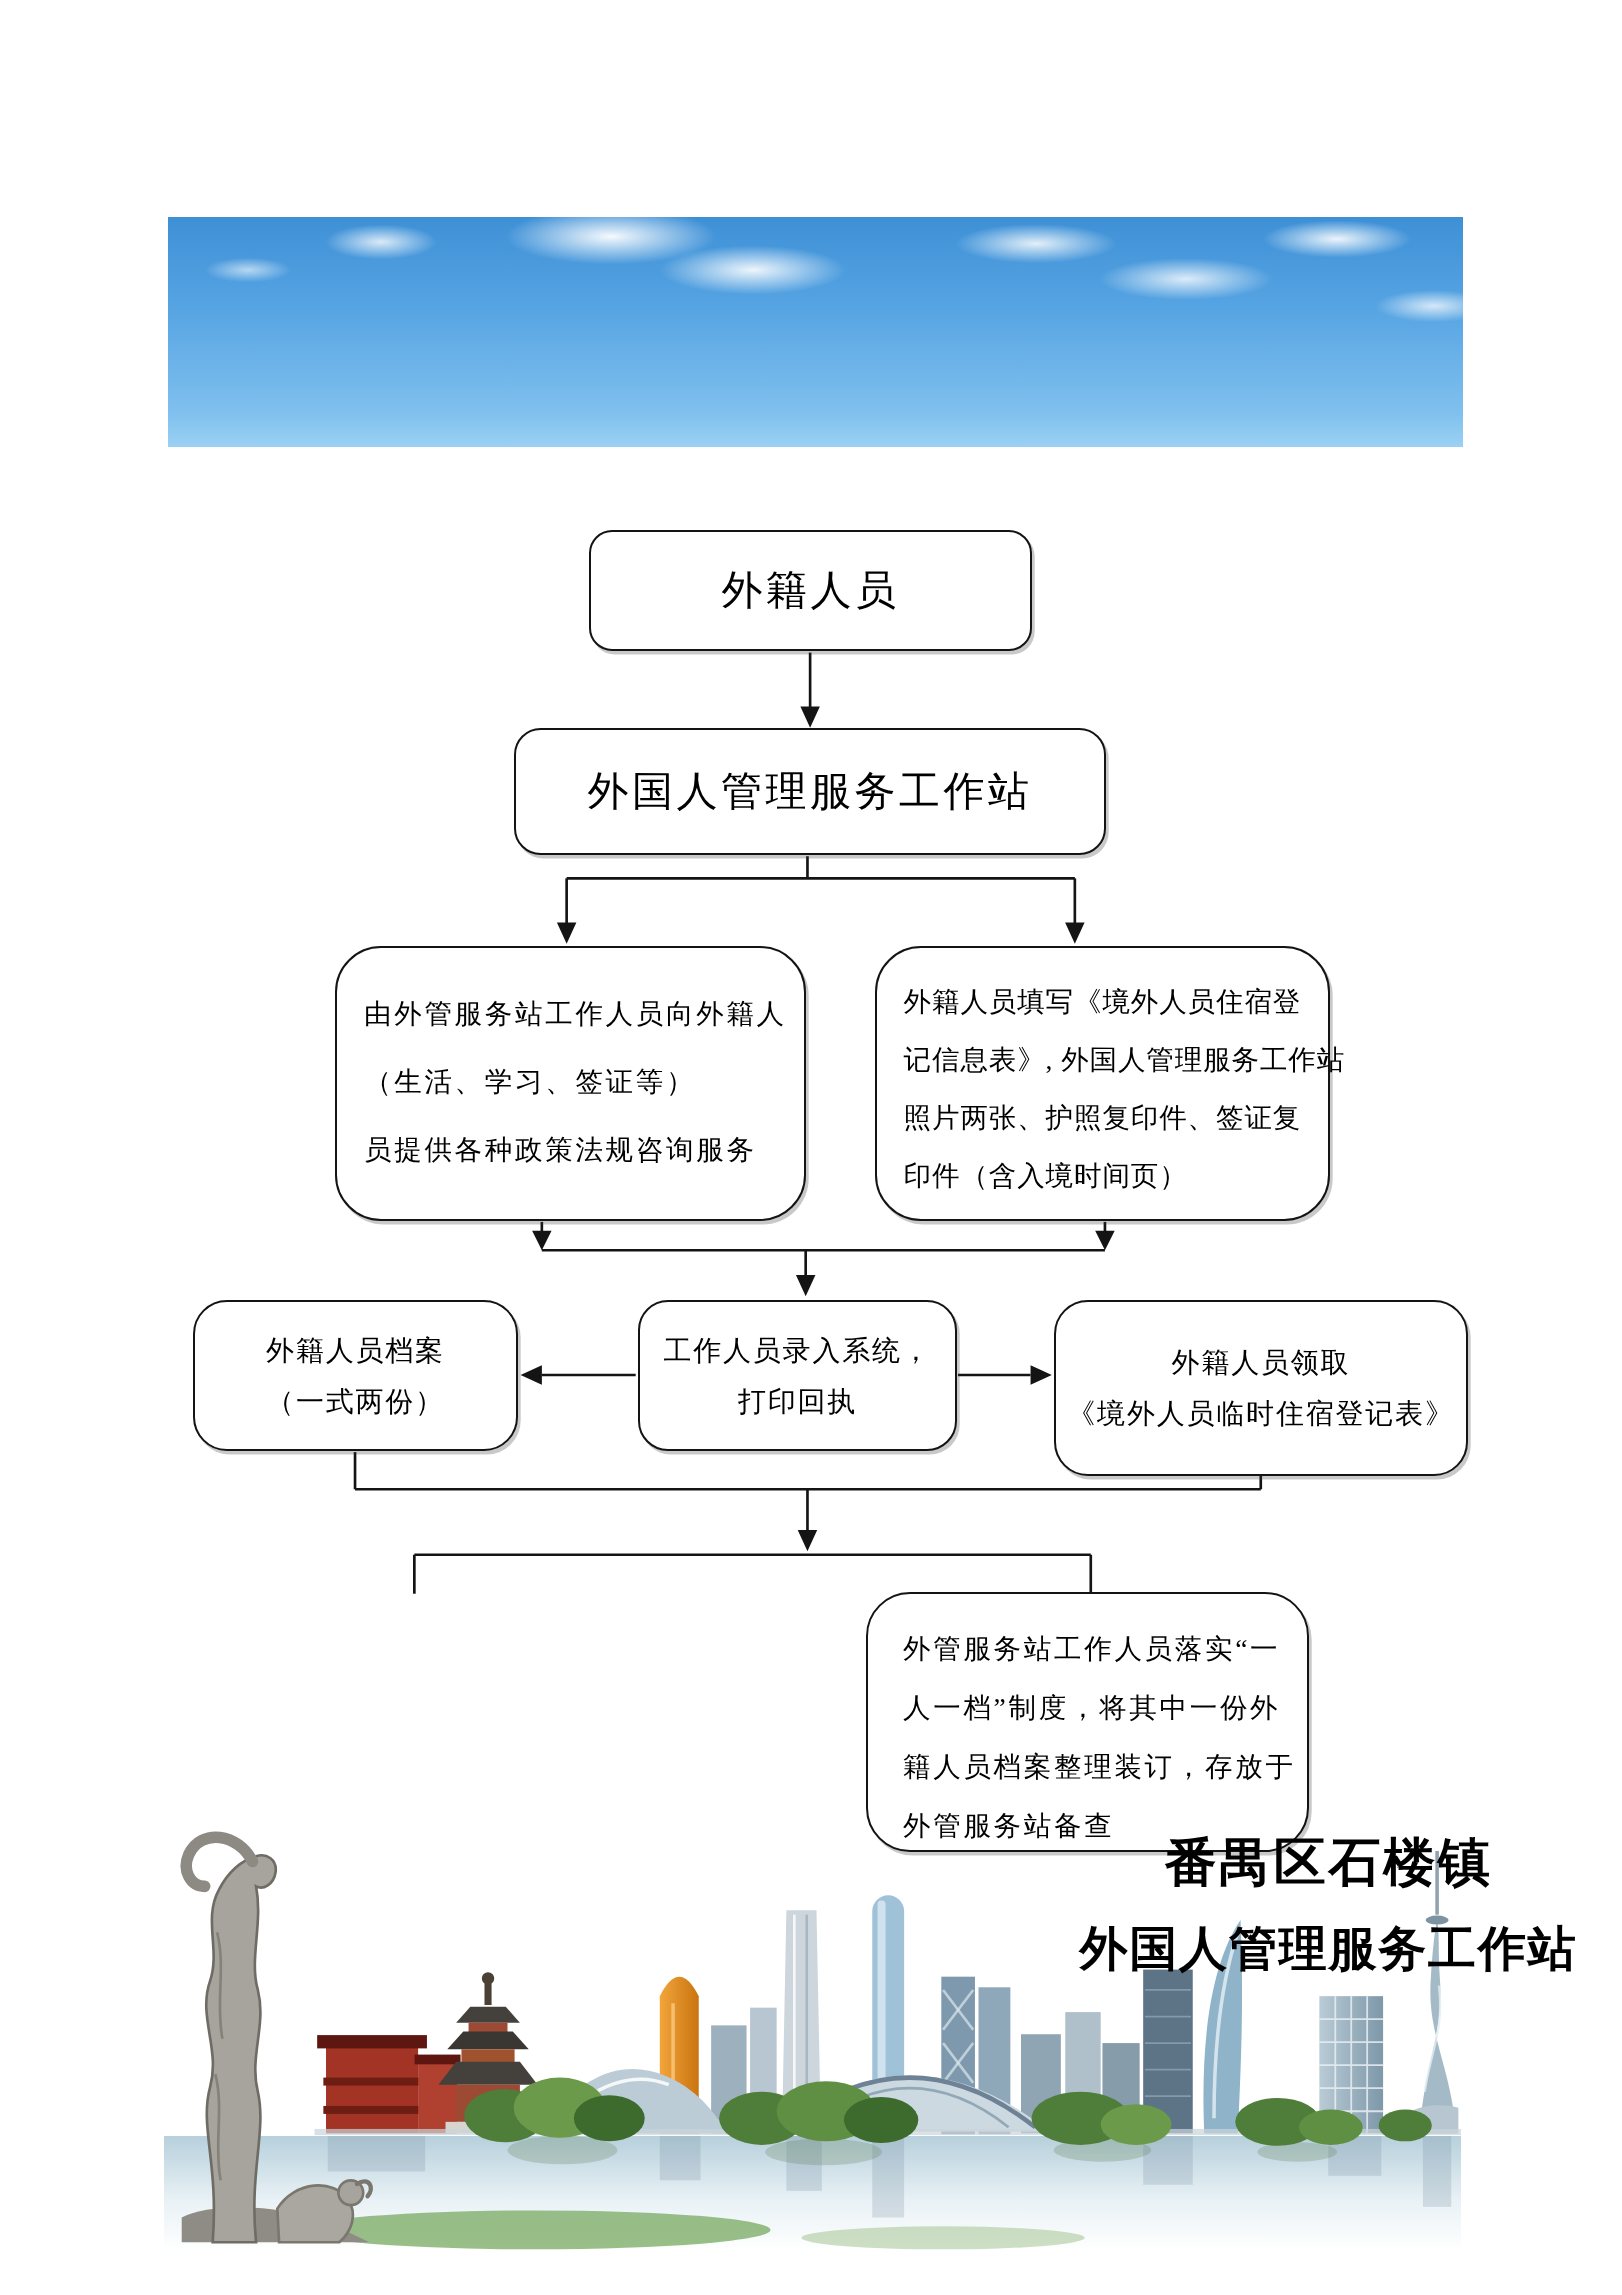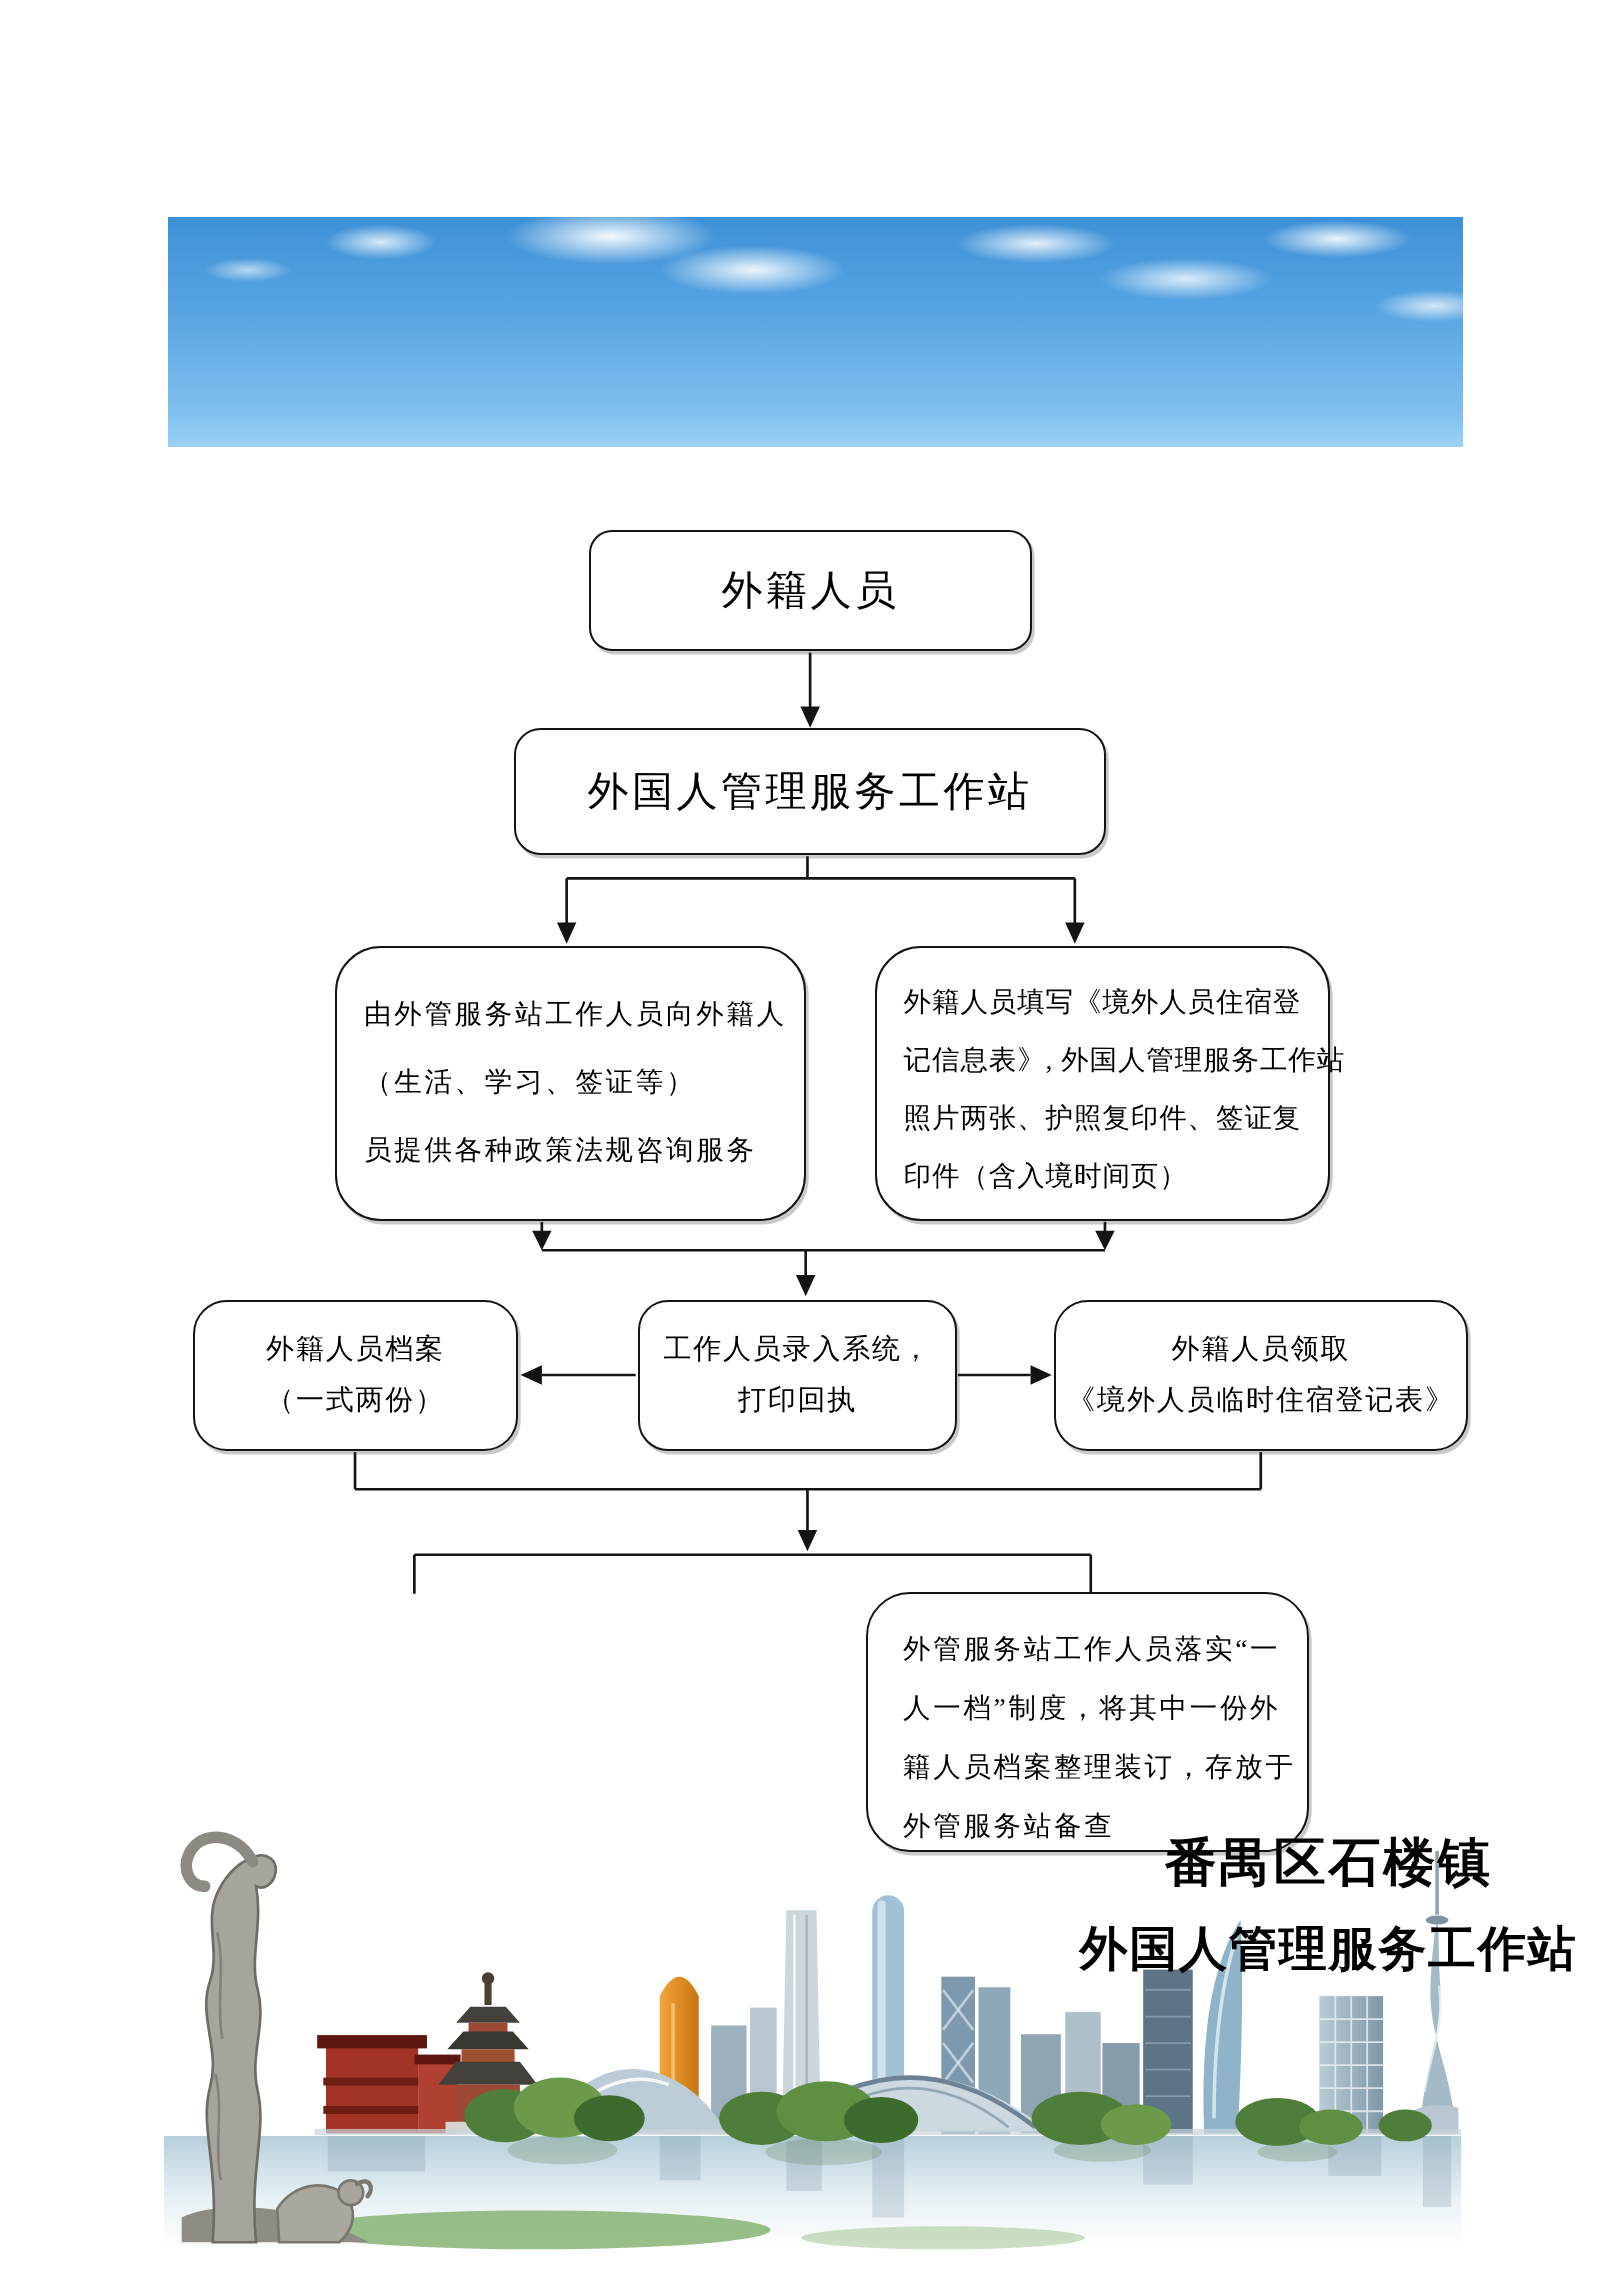--- a/index.html
+++ b/index.html
@@ -23,21 +23,21 @@
   .fbox{position:absolute;background:#fff;border:2.7px solid #141414;box-sizing:border-box;
         box-shadow:2.7px 3.5px 0 rgba(60,60,60,.28);}
   .fbox-center{display:flex;flex-direction:column;align-items:center;justify-content:center;text-align:center;}
   .t46{font-size:41px;letter-spacing:3.5px;}
   .ln{white-space:nowrap;}
   .para{letter-spacing:2.7px;font-size:27.5px;}
   .lh77 .ln{line-height:68px;}
   .lh66 .ln{line-height:58px;}
   .lh67 .ln{line-height:59px;}
   .two32{font-size:28px;letter-spacing:1.8px;}
-  .two32 .ln{line-height:51px;font-family:Liberation Mono, monospace;}
+  .two32 .ln{line-height:51px;}
 
   .connectors{position:absolute;left:0;top:0;}
   .connectors line{stroke:#141414;stroke-width:3;}
   .connectors polygon{fill:#141414;}
 
   
   .footer{position:absolute;left:164px;top:1826px;width:1297px;height:443px;}
   .footer-text{position:absolute;width:585px;left:872px;text-align:center;
     font-family:"Liberation Sans","DejaVu Sans",sans-serif;font-weight:700;color:#000;line-height:1.1;}
   .ft1{top:8px;font-size:52px;letter-spacing:2.7px;}
@@ -121,21 +121,21 @@
   <div class="fbox fbox-center two32" style="left:193px;top:1300px;width:325px;height:151px;border-radius:34px;">
     <div class="ln">外籍人员档案</div>
     <div class="ln">（一式两份）</div>
   </div>
 
   <div class="fbox fbox-center two32" style="left:638px;top:1300px;width:319px;height:151px;border-radius:30px;">
     <div class="ln">工作人员录入系统，</div>
     <div class="ln">打印回执</div>
   </div>
 
-  <div class="fbox fbox-center two32" style="left:1054px;top:1300px;width:414px;height:151px;border-radius:34px;">
+  <div class="fbox fbox-center two32" style="left:1054px;top:1300px;width:414px;height:176px;border-radius:34px;">
     <div class="ln">外籍人员领取</div>
     <div class="ln">《境外人员临时住宿登记表》</div>
   </div>
 
 
   <div class="fbox para lh67" style="left:866px;top:1592px;width:443px;height:260px;border-radius:44px;padding:25px 0 0 35px;">
     <div class="ln">外管服务站工作人员落实“一</div>
     <div class="ln">人一档”制度，将其中一份外</div>
     <div class="ln">籍人员档案整理装订，存放于</div>
     <div class="ln">外管服务站备查</div>

